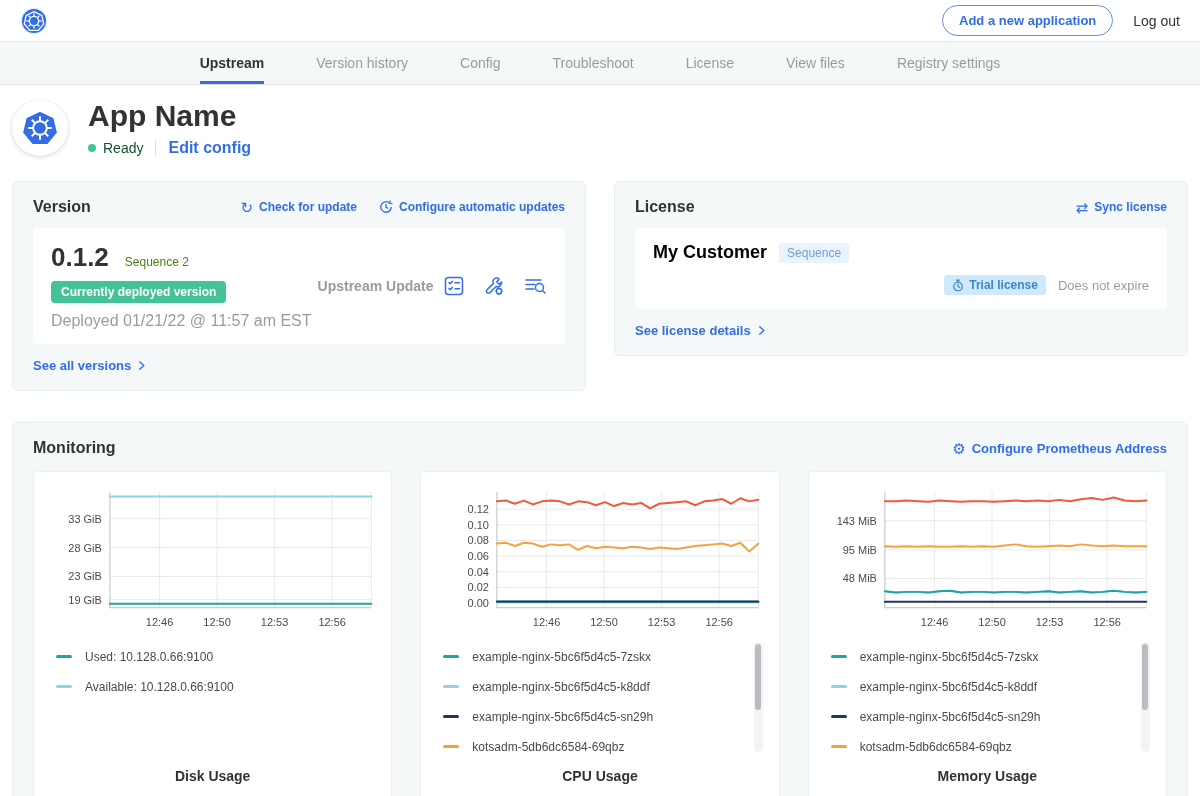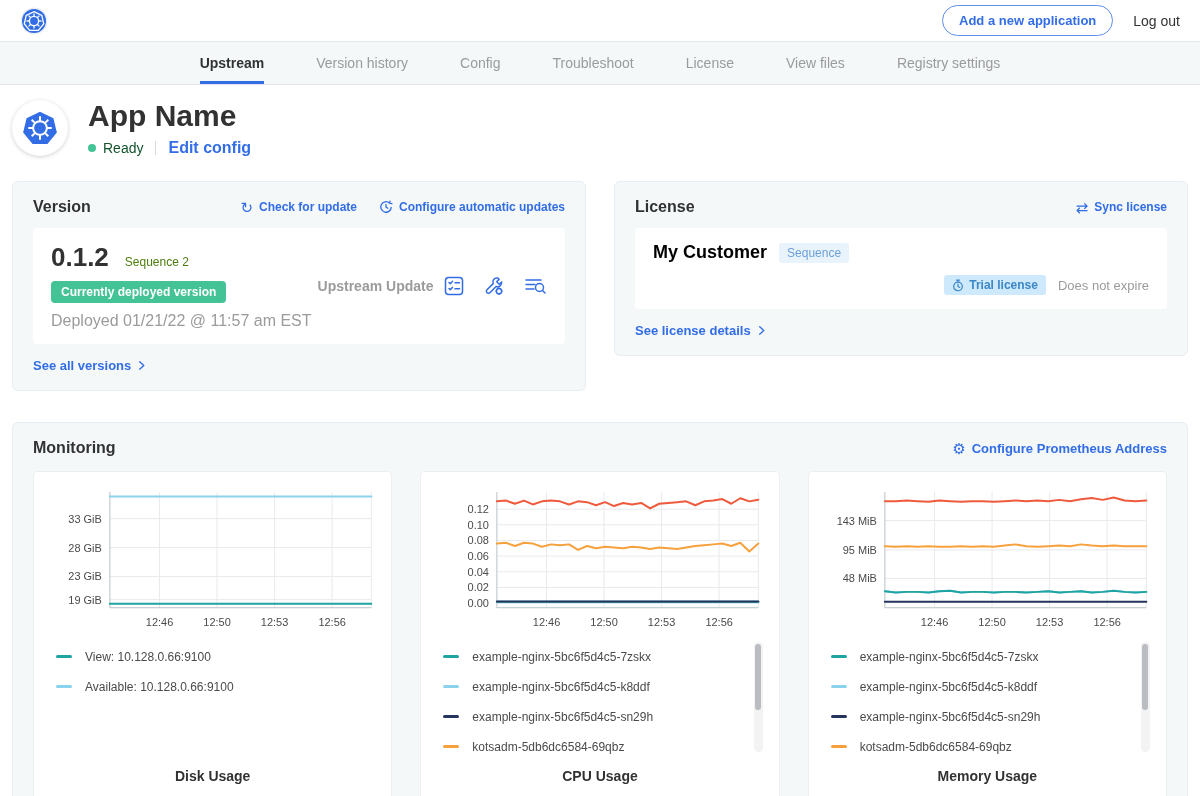--- a/index.html
+++ b/index.html
@@ -297,21 +297,21 @@
           <text x="286.7" y="142" text-anchor="middle" fill="#4a4a4a" font-size="11" font-family="Liberation Sans, sans-serif">12:56</text>
           <line x1="326" y1="8" x2="326" y2="124" stroke="#e8eaec" stroke-width="1"></line>
           <line x1="64" y1="8" x2="64" y2="124" stroke="#b9c1c7" stroke-width="1"></line>
           <line x1="64" y1="124" x2="326" y2="124" stroke="#b9c1c7" stroke-width="1"></line>
           <polyline points="64.0,12.6 74.9,12.6 85.8,12.6 96.8,12.6 107.7,12.6 118.6,12.6 129.5,12.6 140.4,12.6 151.3,12.6 162.3,12.6 173.2,12.6 184.1,12.6 195.0,12.6 205.9,12.6 216.8,12.6 227.8,12.6 238.7,12.6 249.6,12.6 260.5,12.6 271.4,12.6 282.3,12.6 293.3,12.6 304.2,12.6 315.1,12.6 326.0,12.6" fill="none" stroke="#8bd2ec" stroke-width="2" stroke-linejoin="round" stroke-linecap="round"></polyline>
           <polyline points="64.0,119.9 74.9,119.9 85.8,119.9 96.8,119.9 107.7,119.9 118.6,119.9 129.5,119.9 140.4,119.9 151.3,119.9 162.3,119.9 173.2,119.9 184.1,119.9 195.0,119.9 205.9,119.9 216.8,119.9 227.8,119.9 238.7,119.9 249.6,119.9 260.5,119.9 271.4,119.9 282.3,119.9 293.3,119.9 304.2,119.9 315.1,119.9 326.0,119.9" fill="none" stroke="#1fa3a3" stroke-width="2" stroke-linejoin="round" stroke-linecap="round"></polyline>
         </svg>
         <div class="legend">
           <div class="legend-row">
             <span class="legend-dash" style="background: rgb(31, 163, 163);"></span>
-            <span class="legend-label">View: 10.128.0.66:9100</span>
+            <span class="legend-label">Used: 10.128.0.66:9100</span>
           </div>
           <div class="legend-row">
             <span class="legend-dash" style="background: rgb(139, 210, 236);"></span>
             <span class="legend-label">Available: 10.128.0.66:9100</span>
           </div>
         </div>
         <div class="chart-title">Disk Usage</div>
       </div>
       <div class="chart-card">
         <svg viewBox="0 0 334 150" class="chart-svg">

